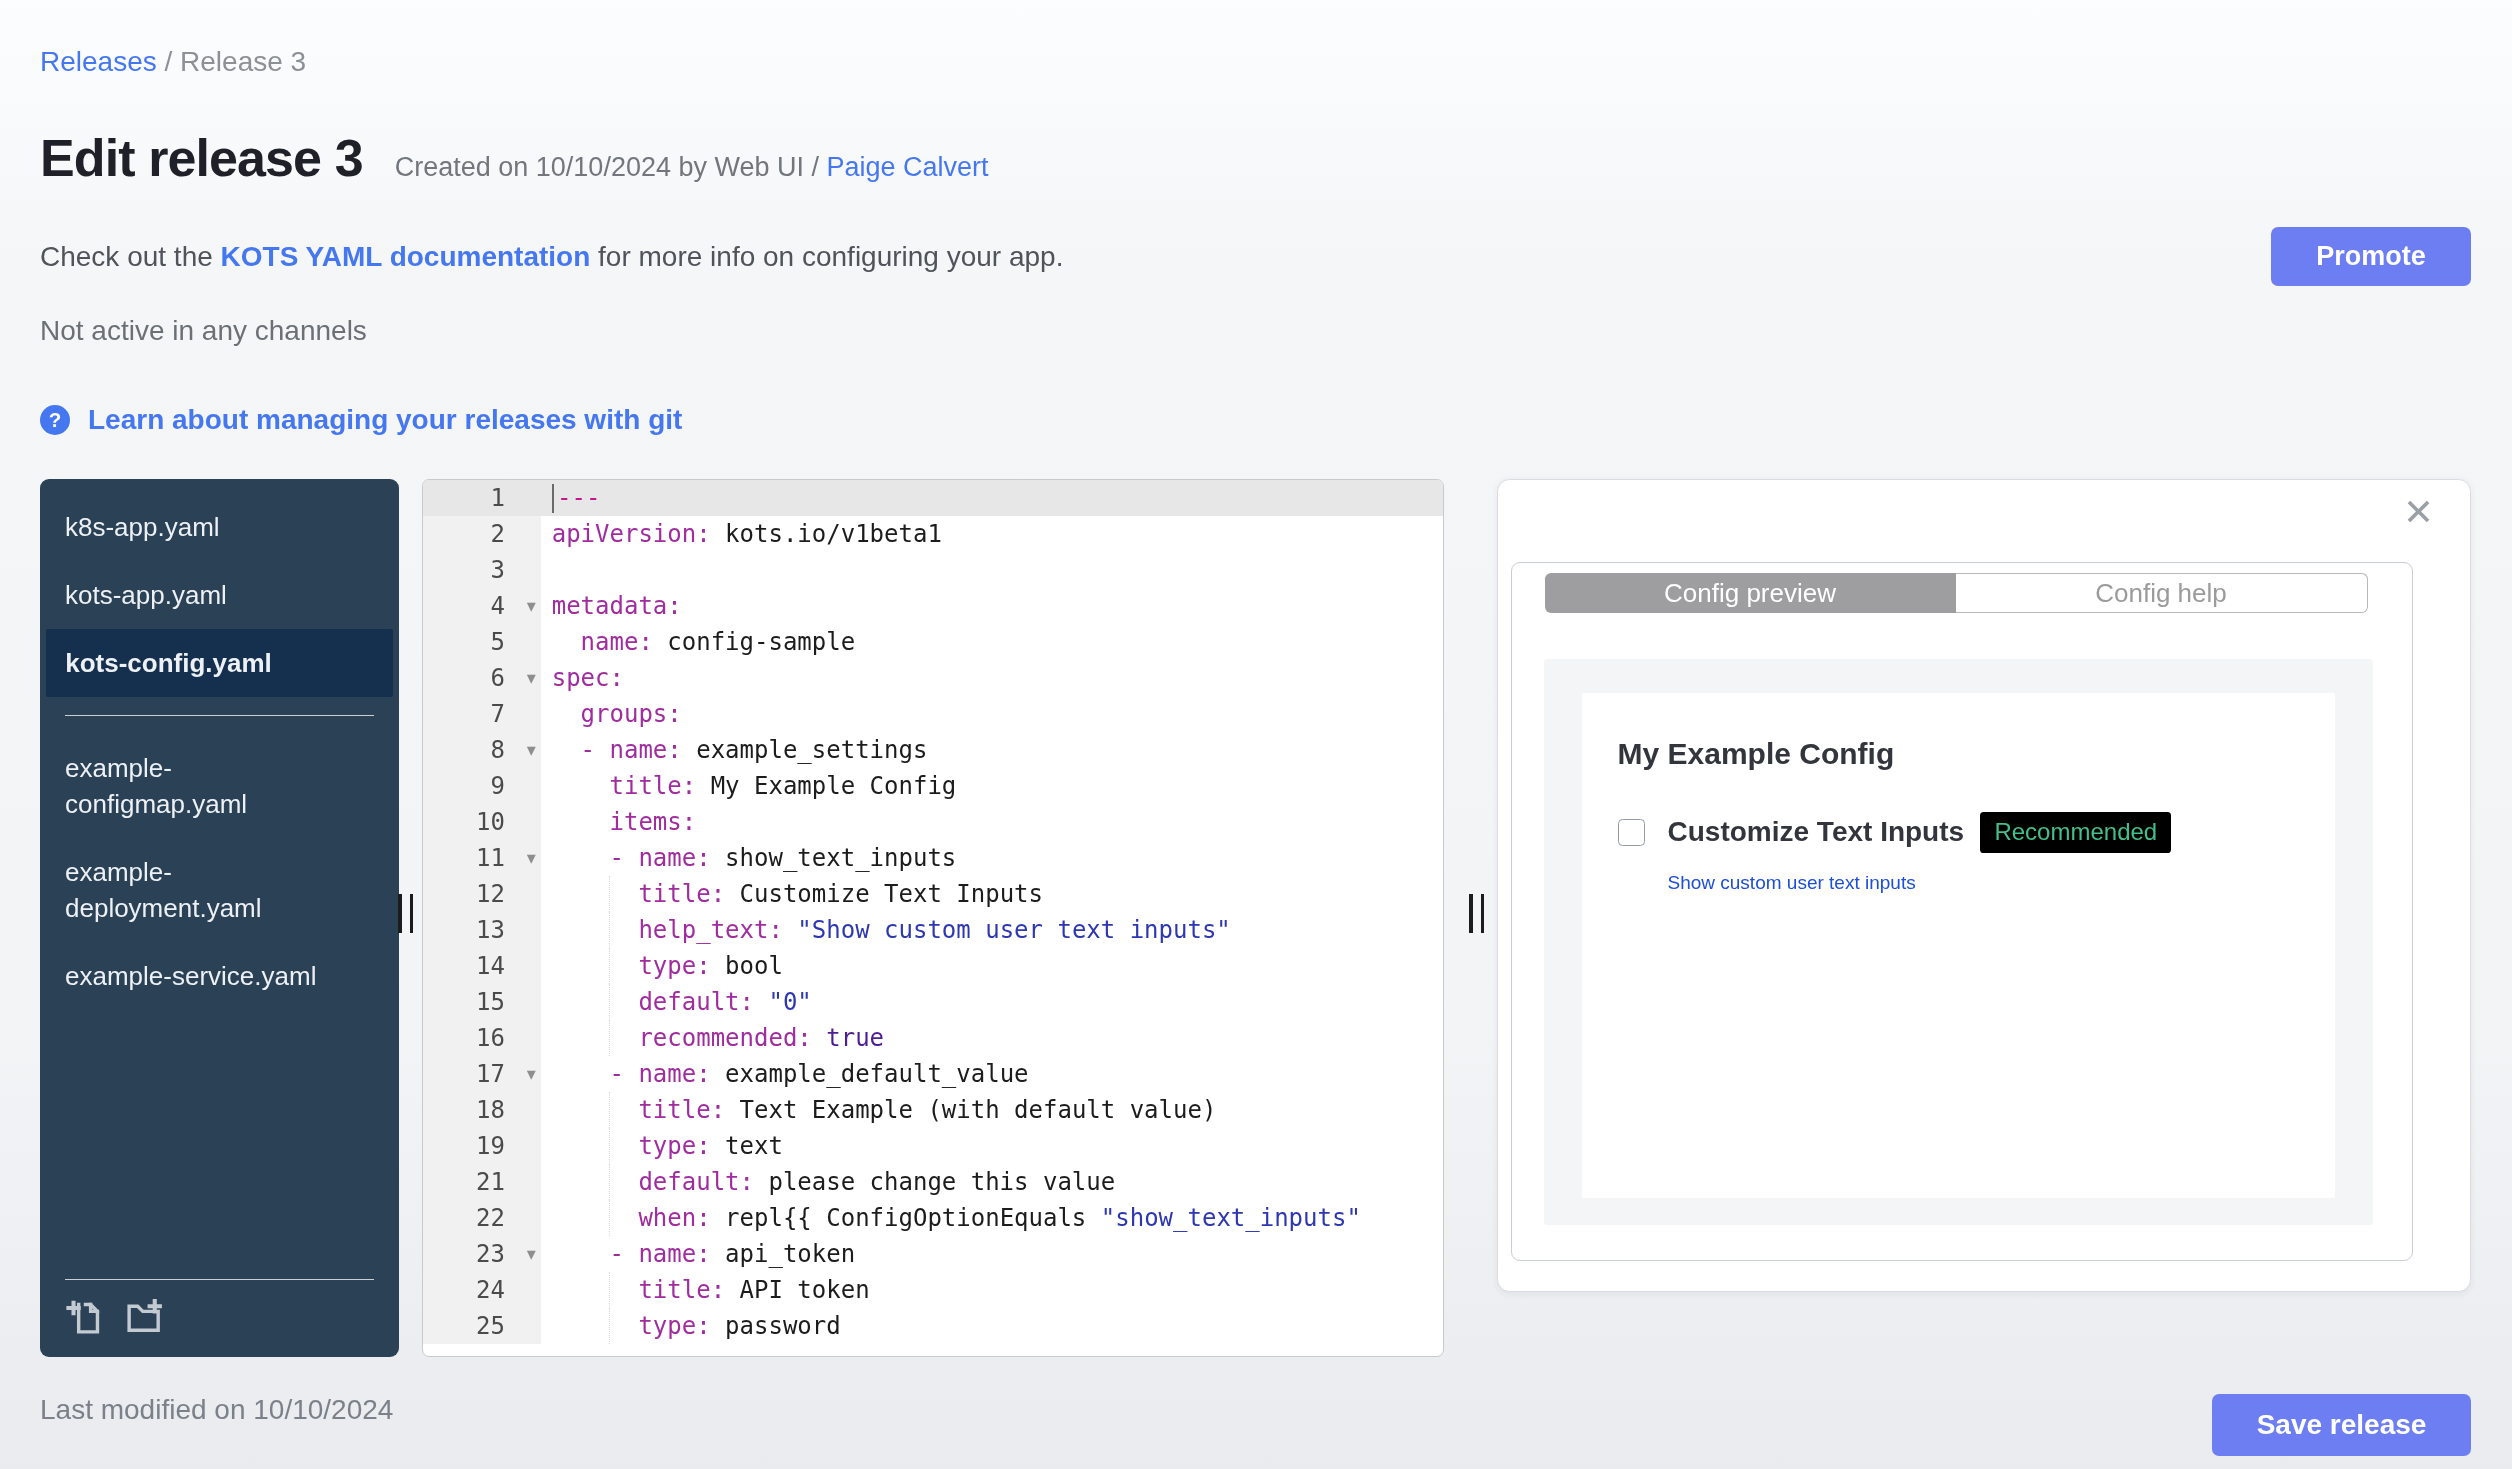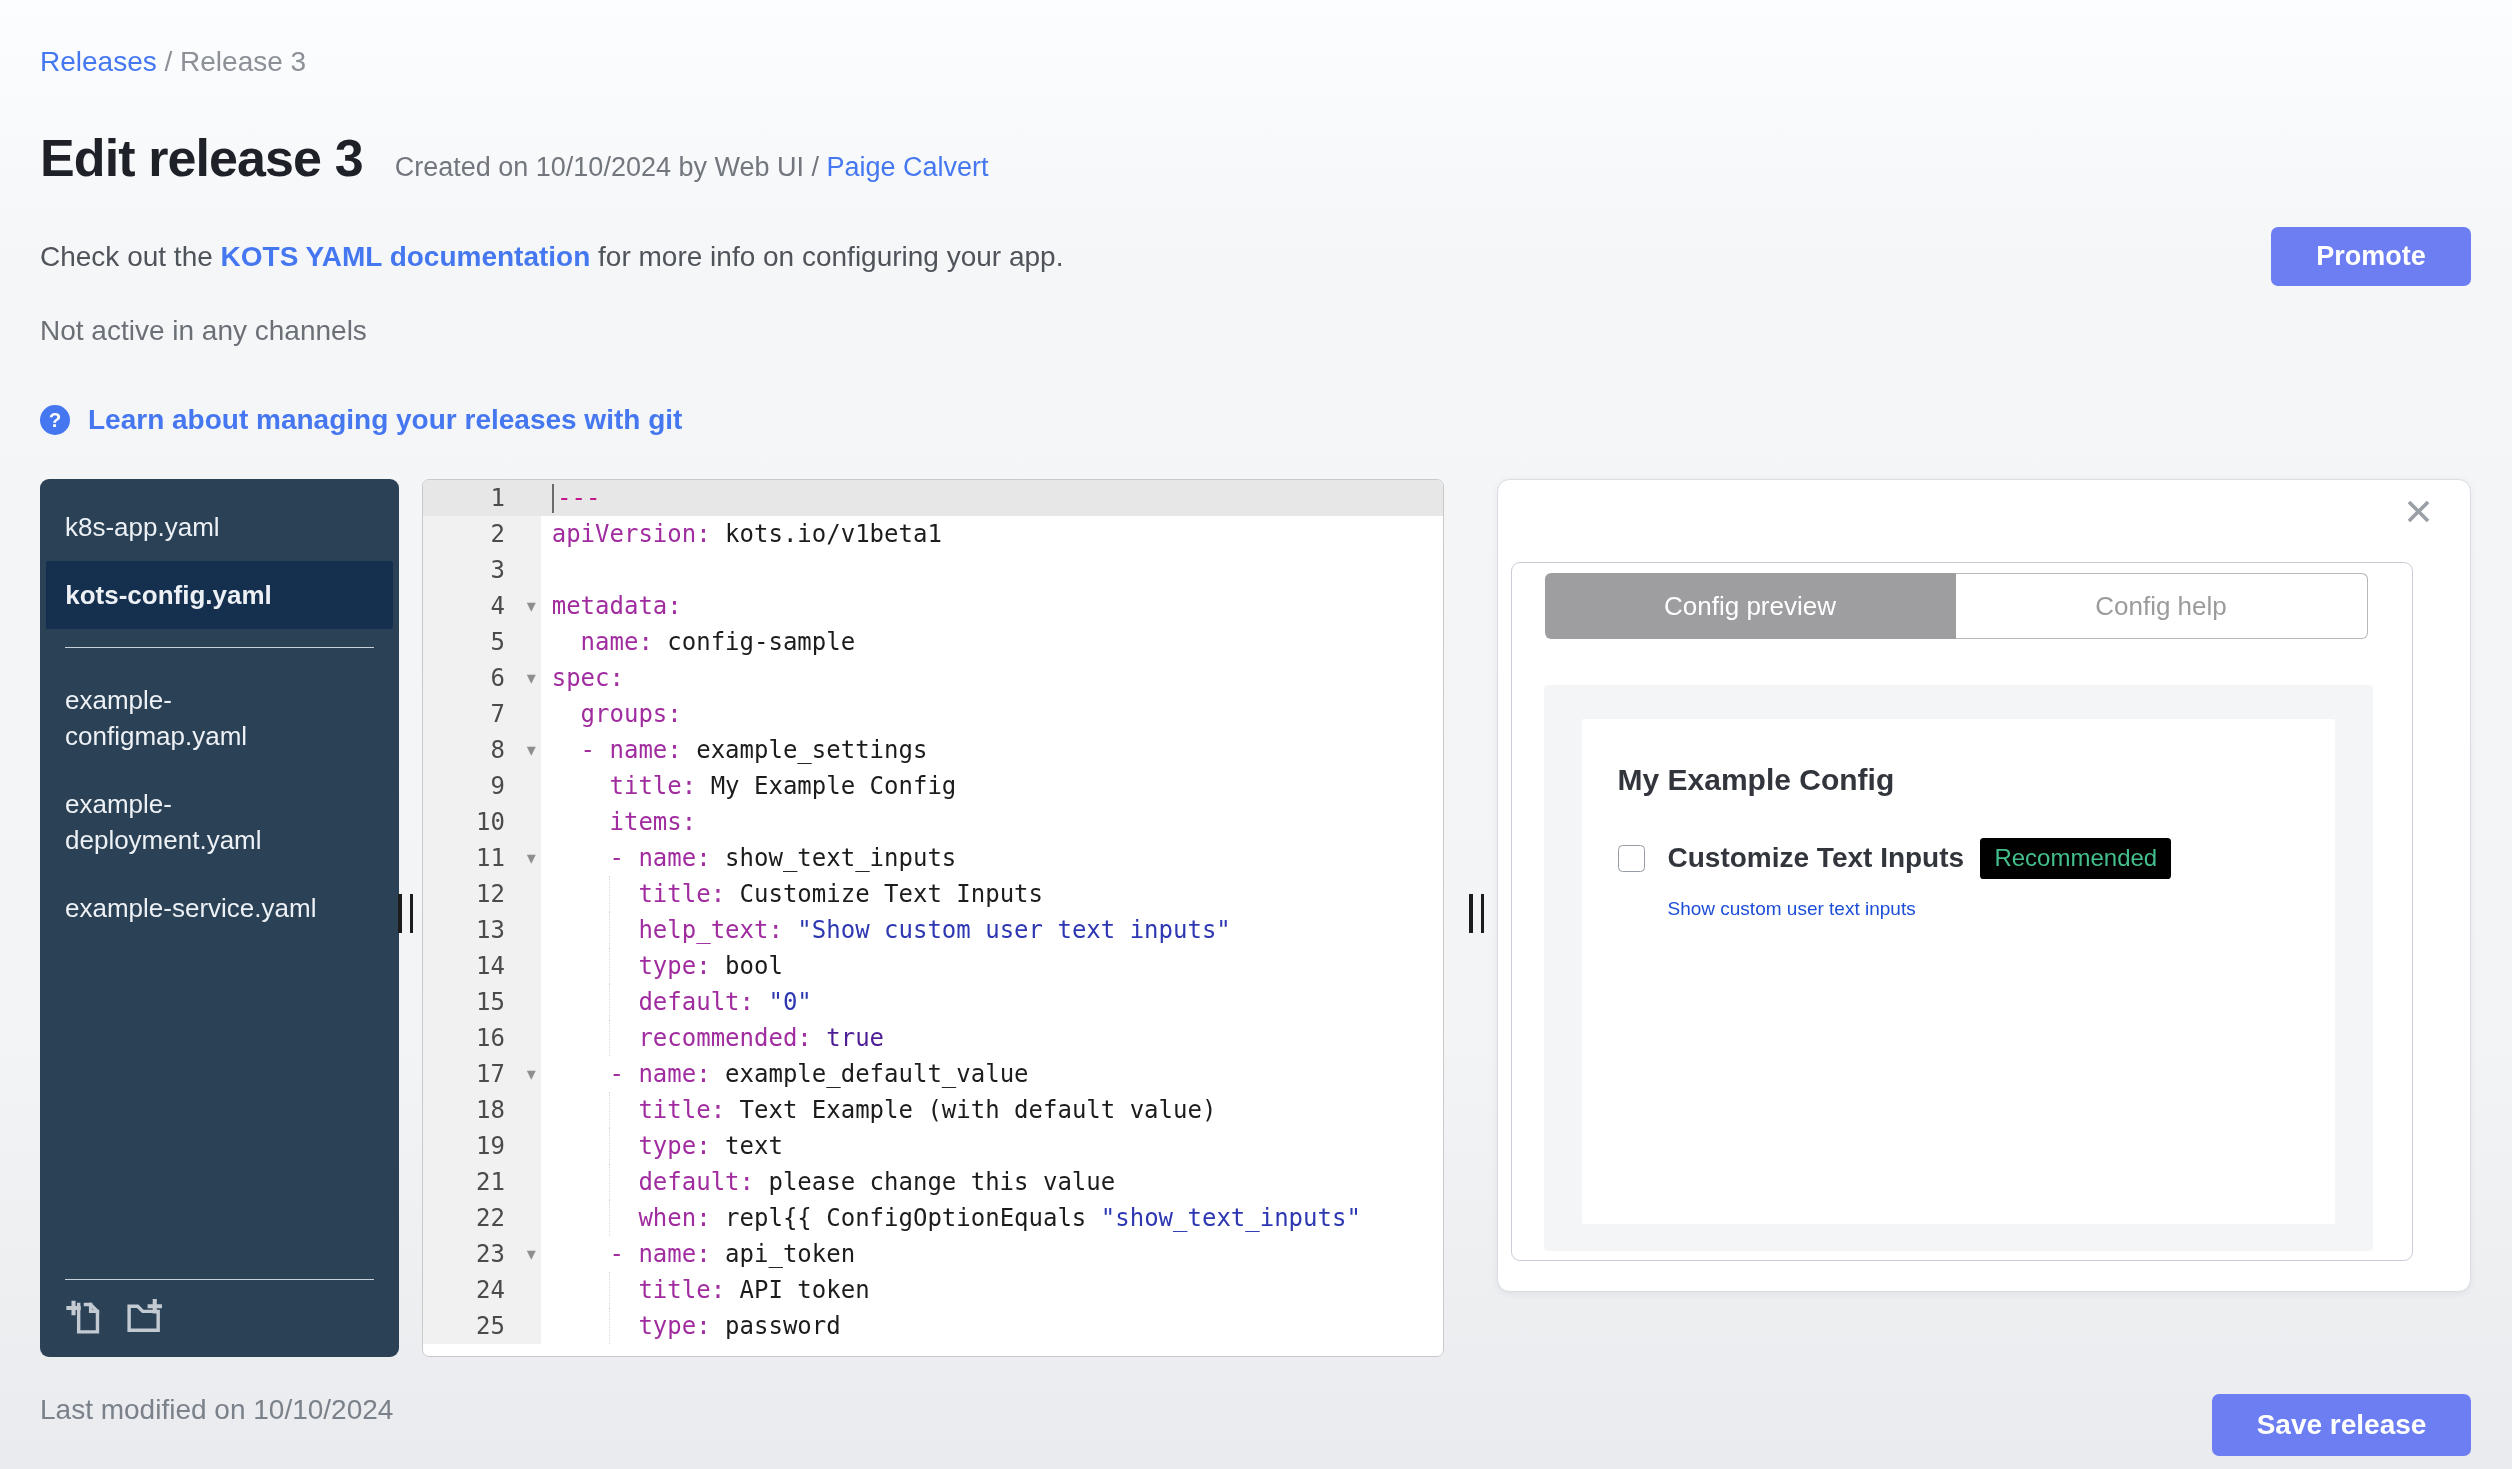--- a/index.html
+++ b/index.html
@@ -73,21 +73,21 @@
   .tok-k { color:#a02c9f; } .tok-d { color:#c2188c; } .tok-s { color:#2d37b2; }
   .tok-b { color:#4c1d95; } .tok-p { color:#1c1c1c; }
 
   
   .panel { width:974px; height:813px; background:#fff; border:0.9px solid #d9dce1; border-radius:12.5px;
            position:relative; flex:none; box-shadow:0 1.8px 7.1px rgba(40,50,70,.07); }
   .close-btn { position:absolute; top:14.3px; right:36px; background:none; border:none; cursor:pointer;
                font-size:37px; color:#9aa0a6; line-height:1; font-family:"Liberation Sans",sans-serif; }
   .inner-box { position:absolute; left:12.5px; top:82px; width:902px; height:699px;
                border:1.8px solid #c9ced6; border-radius:9px; }
-  .tabs { margin:10.7px 44px 0 33px; display:flex; height:66px; }
+  .tabs { margin:10.7px 44px 0 33px; display:flex; height:40px; }
   .tab { flex:1; display:flex; align-items:center; justify-content:center; font-size:26px; cursor:pointer; }
   .tab.active { background:#9e9ea1; color:#fff; border-radius:6.2px 0 0 6.2px; }
   .tab.inactive { background:#fff; color:#9b9b9b; border:1.8px solid #b8b8b8; border-left:none;
                   border-radius:0 6.2px 6.2px 0; }
   .preview-area { margin:46px 39px 0 32px; height:566px; background:#f4f5f7; border-radius:3.6px;
                   padding:34px 38px 28px; }
   .card { background:#fff; height:505px; padding:44px 0 0 36px; border-radius:1.8px; }
   .group-title { font-size:30px; font-weight:700; color:#32363c; }
   .cfg-row { margin-top:41px; display:flex; align-items:center; }
   .checkbox { width:27px; height:27px; border:1.8px solid #969ca4; border-radius:4.5px; background:#fff;
@@ -130,20 +130,21 @@
   <div class="git-row">
     <span class="help-badge">?</span>
     <span class="git-link">Learn about managing your releases with git</span>
   </div>
 
   <div class="workspace">
 
     <div class="sidebar">
       <div id="file-list">
           <div class="file-item">k8s-app.yaml</div>
+          <div class="file-item">kots-app.yaml</div>
           <div class="file-item selected">kots-config.yaml</div>
           <div class="side-divider"></div>
           <div class="file-item">example-
 configmap.yaml</div>
           <div class="file-item">example-
 deployment.yaml</div>
           <div class="file-item">example-service.yaml</div>
         </div>
       <div class="side-spacer"></div>
       <div class="side-footer">

